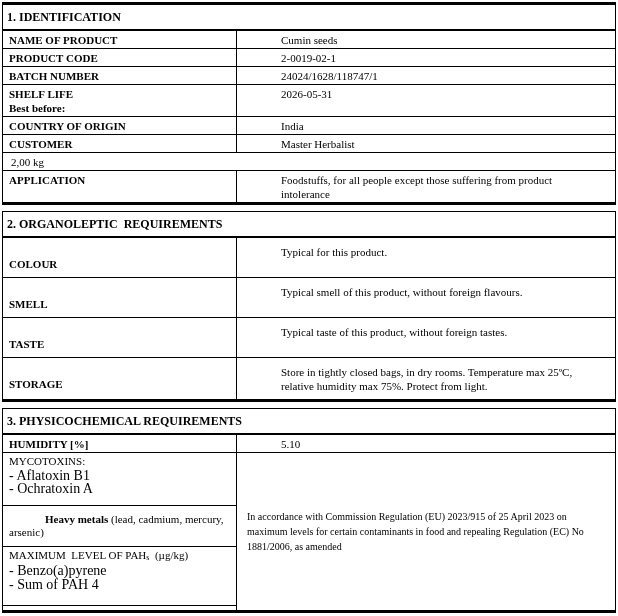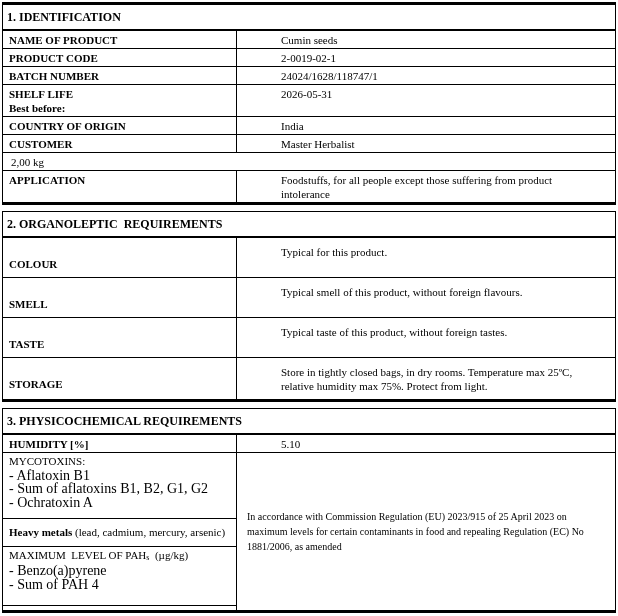--- a/index.html
+++ b/index.html
@@ -76,21 +76,21 @@
   .pahs-cell { padding-bottom: 14px; }
   .phys-sliver { border-top: 1px solid #000; height: 5px; }
   .sub-s { font-size: 8px; vertical-align: -1px; }
   .phys-right {
     flex: 1 1 auto;
     display: flex; align-items: center;
     font-size: 10px;
     line-height: 15px;
     padding: 6px 20px 6px 10px;
   }
-  .bold { font-weight: bold; }
+  .bold { font-weight: bold; margin-left: 36px; }
 </style>
 </head>
 <body>
 
 <div class="page">
 
   <div class="section first">
     <div class="section-title">1. IDENTIFICATION</div>
     <div class="row">
       <div class="cell-label">NAME OF PRODUCT</div>
@@ -152,21 +152,20 @@
     <div class="section-title">3. PHYSICOCHEMICAL REQUIREMENTS</div>
     <div class="row">
       <div class="cell-label">HUMIDITY [%]</div>
       <div class="cell-value">5.10</div>
     </div>
     <div class="phys-body">
       <div class="phys-left">
         <div class="phys-cell myco-cell">
           <div class="phys-heading">MYCOTOXINS:</div>
           <div class="phys-item">- Aflatoxin B1</div>
-          <div class="phys-item">- Sum of aflatoxins B1, B2, G1, G2</div>
           <div class="phys-item">- Ochratoxin A</div>
         </div>
         <div class="phys-cell metals-cell">
           <span class="bold">Heavy metals</span><span> (lead, cadmium, mercury, arsenic)</span>
         </div>
         <div class="phys-cell pahs-cell">
           <div class="phys-heading"><span>MAXIMUM  LEVEL OF PAH</span><span class="sub-s">s</span><span>  (µg/kg)</span></div>
           <div class="phys-item">- Benzo(a)pyrene</div>
           <div class="phys-item">- Sum of PAH 4</div>
         </div>

